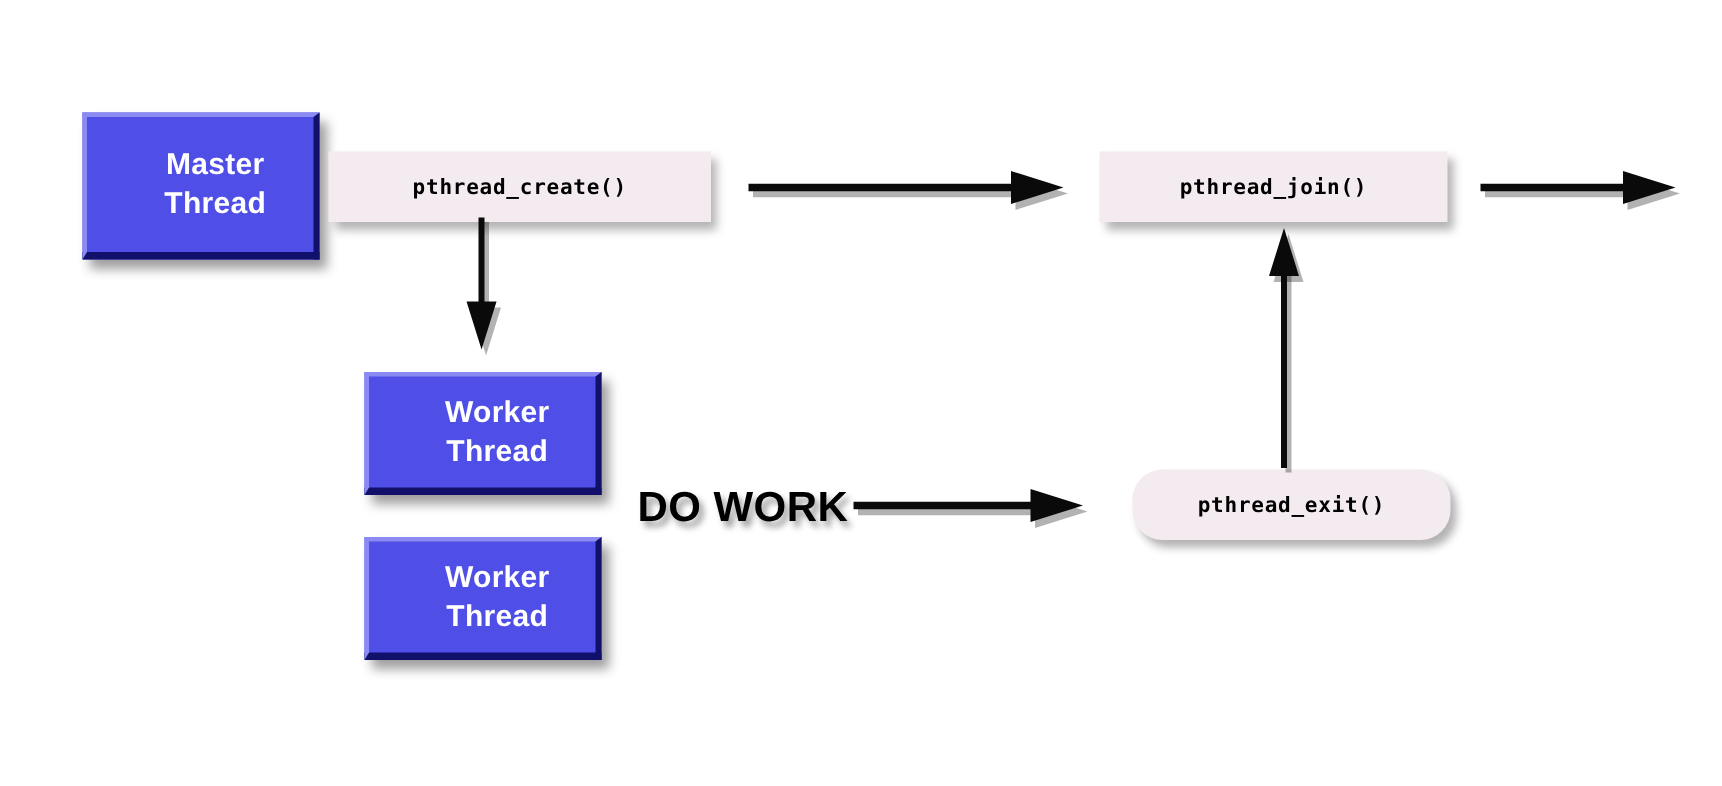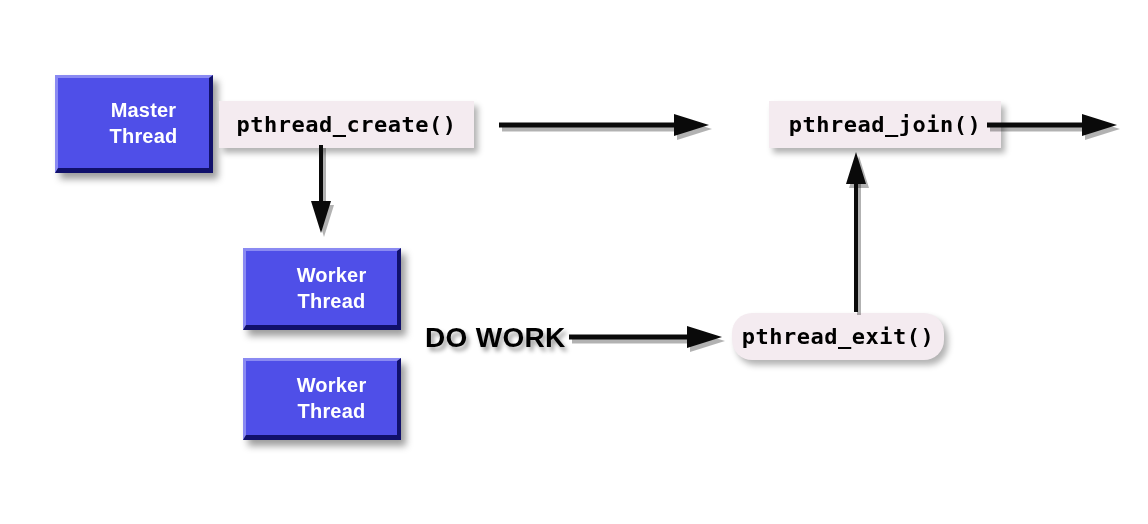--- a/index.html
+++ b/index.html
@@ -46,21 +46,21 @@
   .thread-box .ln { display: block; white-space: nowrap; }
 
   
   .call-label {
     position: absolute;
     box-sizing: border-box;
     background: #f4ebf0;
     color: #000000;
     font-family: "DejaVu Sans Mono", "Liberation Mono", monospace;
     font-weight: bold;
-    font-size: 22px;
+    font-size: 14px;
     letter-spacing: 0.5px;
     white-space: nowrap;
     display: flex;
     align-items: center;
     justify-content: center;
     box-shadow: 4px 5px 6px rgba(0,0,0,0.30);
     padding: 0 8px;
   }
 
   
@@ -99,23 +99,23 @@
     <span class="ln">Thread</span>
   </div>
 
   <div class="thread-box" style="left:243px; top:358px; width:158px; height:82px;">
     <span class="ln">Worker</span>
     <span class="ln">Thread</span>
   </div>
 
   <div class="call-label" style="left:219px; top:101px; width:255px; height:47px;">pthread_create()</div>
 
-  <div class="call-label" style="left:733px; top:101px; width:232px; height:47px;margin-left:36px;">pthread_join()</div>
+  <div class="call-label" style="left:733px; top:101px; width:232px; height:47px;">pthread_join()</div>
 
-  <div class="call-label" style="left:732px; top:313px; width:212px; height:47px;border-radius:20px;">pthread_exit()</div>
+  <div class="call-label" style="left:755px; top:313px; width:212px; height:47px;border-radius:20px;">pthread_exit()</div>
 
   <div class="plain-label" style="left:425px; top:322px;">DO WORK</div>
 
   <div class="arrow" style="left:497px; top:110px; width:215px; height:32px;">
     <svg width="215" height="32" viewBox="0 0 215 32" aria-hidden="true">
       <line class="shadow-shaft" x1="5" y1="19" x2="186" y2="19" stroke-width="5"></line>
       <polygon class="shadow-head" points="180,8 215,19 180,30"></polygon>
       <line class="shaft" x1="2" y1="15" x2="183" y2="15" stroke-width="5"></line>
       <polygon class="head" points="177,4 212,15 177,26"></polygon>
     </svg>

